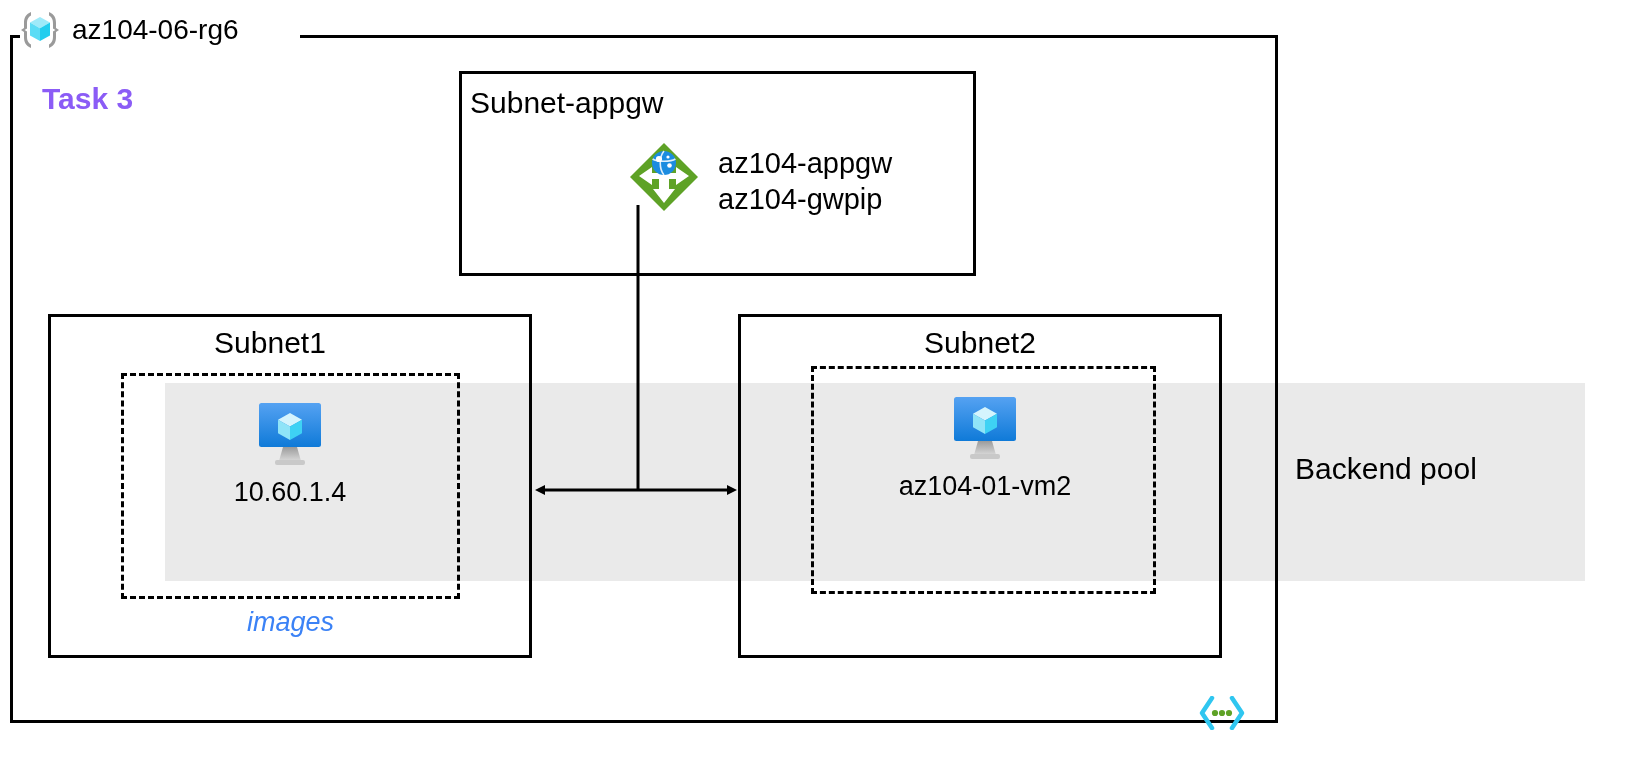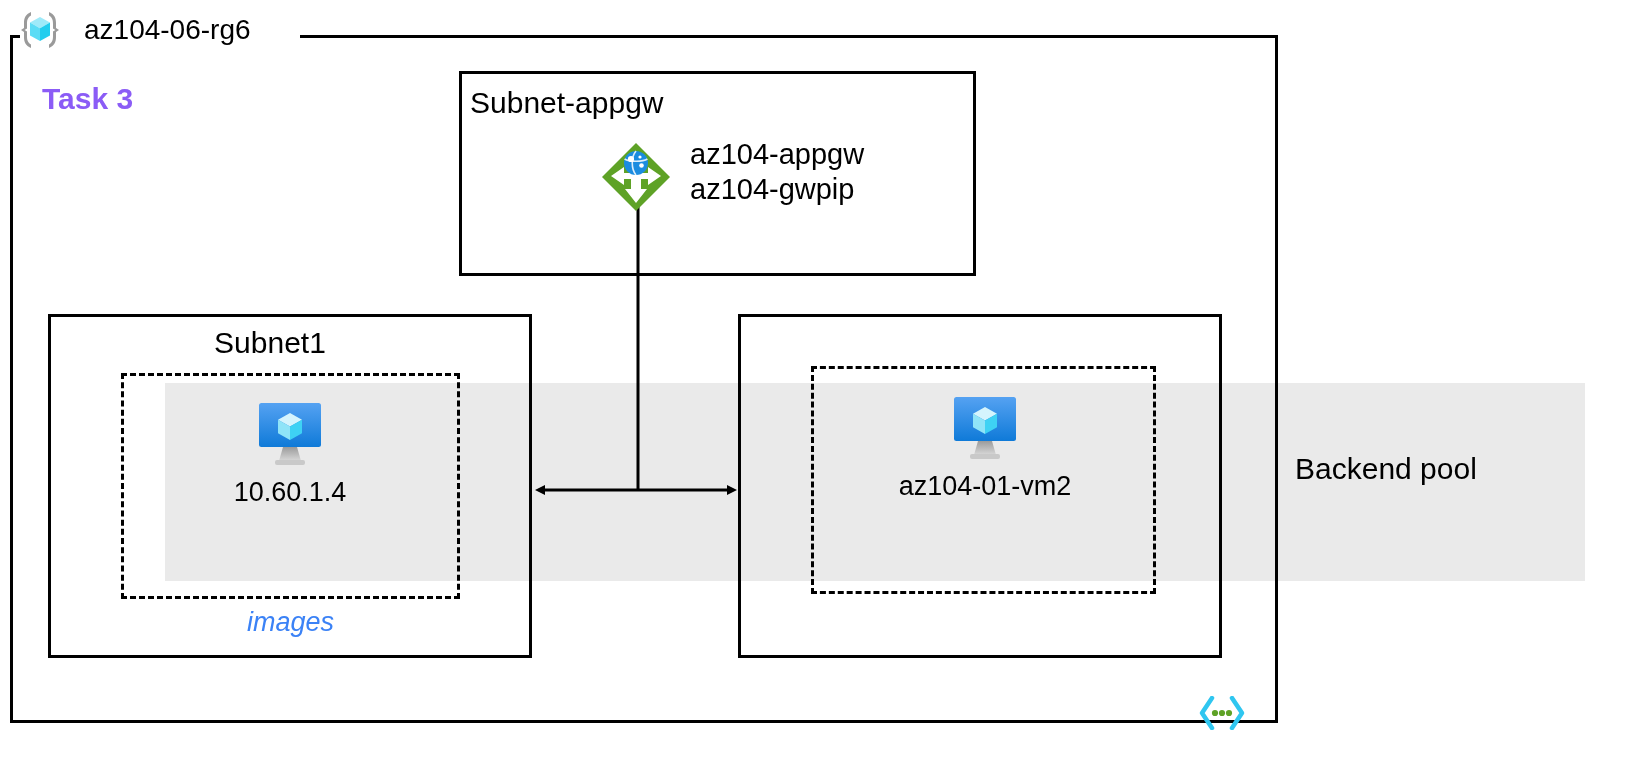--- a/index.html
+++ b/index.html
@@ -37,21 +37,21 @@
     width: 280px;
     height: 24px;
     background: #ffffff;
   }
   .rg-header {
     position: absolute;
     left: 18px;
     top: 8px;
     display: flex;
     align-items: center;
-    gap: 22px;
+    gap: 10px;
   }
   .rg-icon {
     width: 44px;
     height: 44px;
     display: block;
   }
   .rg-label {
     font-size: 28px;
     line-height: 1;
     color: #000000;
@@ -150,24 +150,24 @@
     color: #3b82f6;
     white-space: nowrap;
     font-style: italic;
   }
   .sublabel-images { left: 121px; top: 609px; width: 339px; text-align: center; }
   .sublabel-videos { left: 811px; top: 614px; width: 345px; text-align: center; }
 
   
   .appgw-node {
     position: absolute;
-    left: 596px;
+    left: 624px;
     top: 137px;
     display: flex;
-    align-items: flex-start;
+    align-items: flex-end;
     gap: 14px;
   }
   .appgw-icon { width: 80px; height: 80px; display: block; }
   .appgw-text {
     font-size: 29px;
     line-height: 1.22;
     color: #000000;
     white-space: nowrap;
   }
 
@@ -289,20 +289,21 @@
         <path d="M35 13 L47 19.8 L35 26.6 L23 19.8 Z" fill="#d4f4fd"></path>
         <path d="M23 19.8 L35 26.6 L35 40 L23 33.2 Z" fill="#8fe4f8"></path>
         <path d="M47 19.8 L35 26.6 L35 40 L47 33.2 Z" fill="#3ed2f4"></path>
       </svg>
     </span>
     <div class="vm-ip">10.60.1.4</div>
   </div>
   <div class="subnet-sublabel sublabel-images">images</div>
 
   <div class="subnet-box subnet-two"></div>
+  <div class="subnet-title subnet-title-two">Subnet2</div>
   <div class="vm-dashed vm-dashed-two"></div>
   <div class="vm-block vm-block-two">
     <span>
       <svg class="vm-icon" viewBox="0 0 70 68" xmlns="http://www.w3.org/2000/svg">
         <defs>
           <linearGradient id="vmgrad2" x1="0" y1="0" x2="0" y2="1">
             <stop offset="0%" stop-color="#55a2f2"></stop>
             <stop offset="100%" stop-color="#0f7ad8"></stop>
           </linearGradient>
           <linearGradient id="vmstand2" x1="0" y1="0" x2="0" y2="1">

